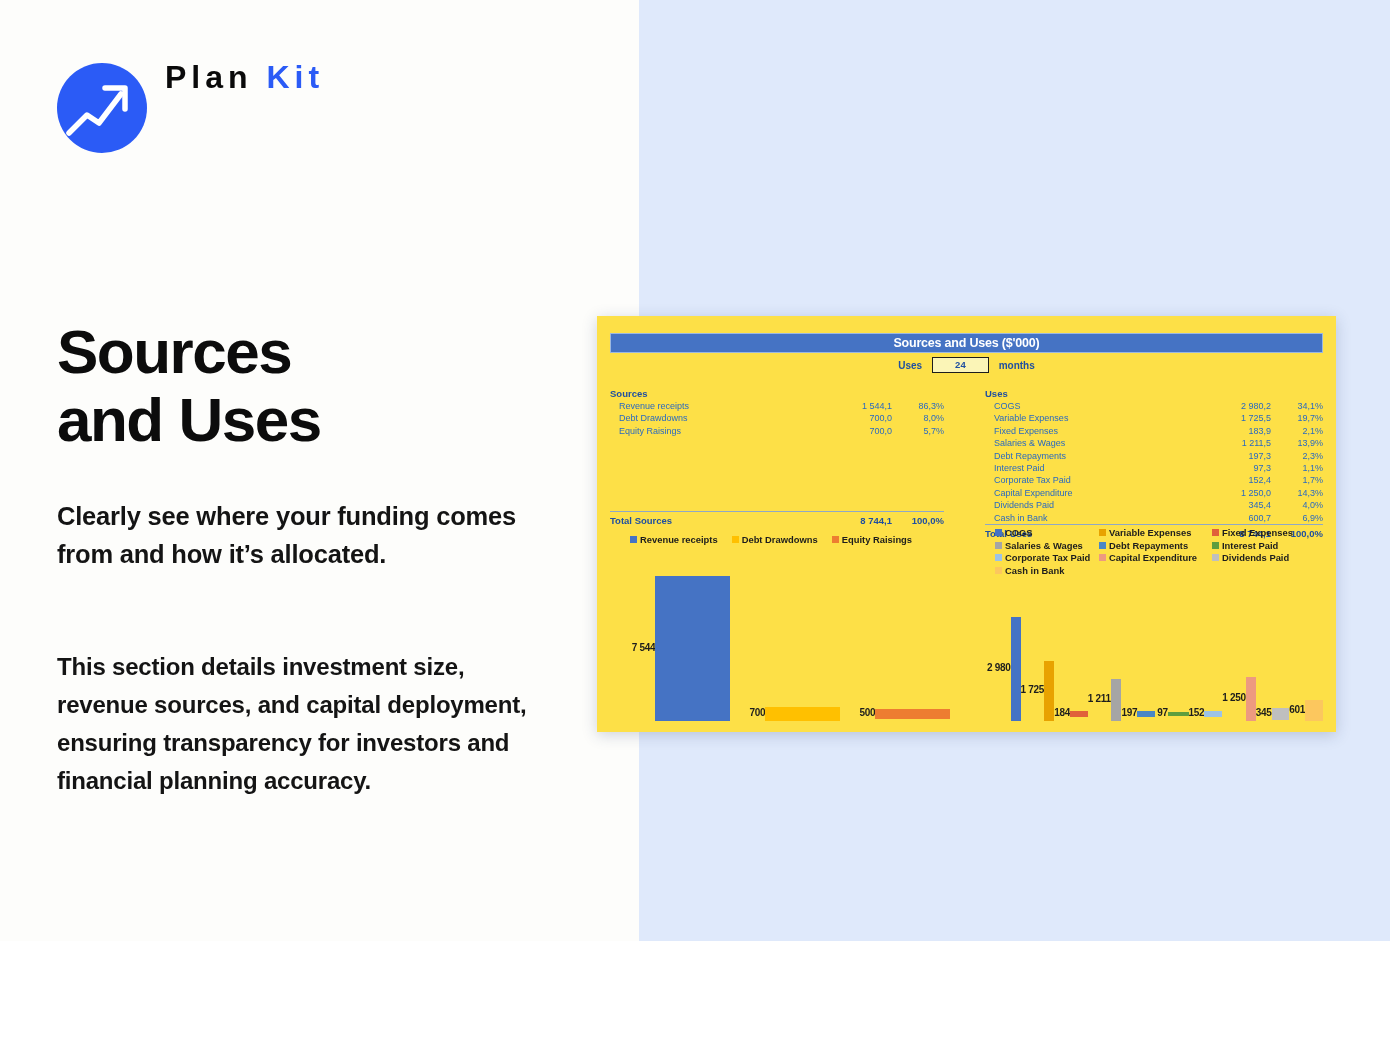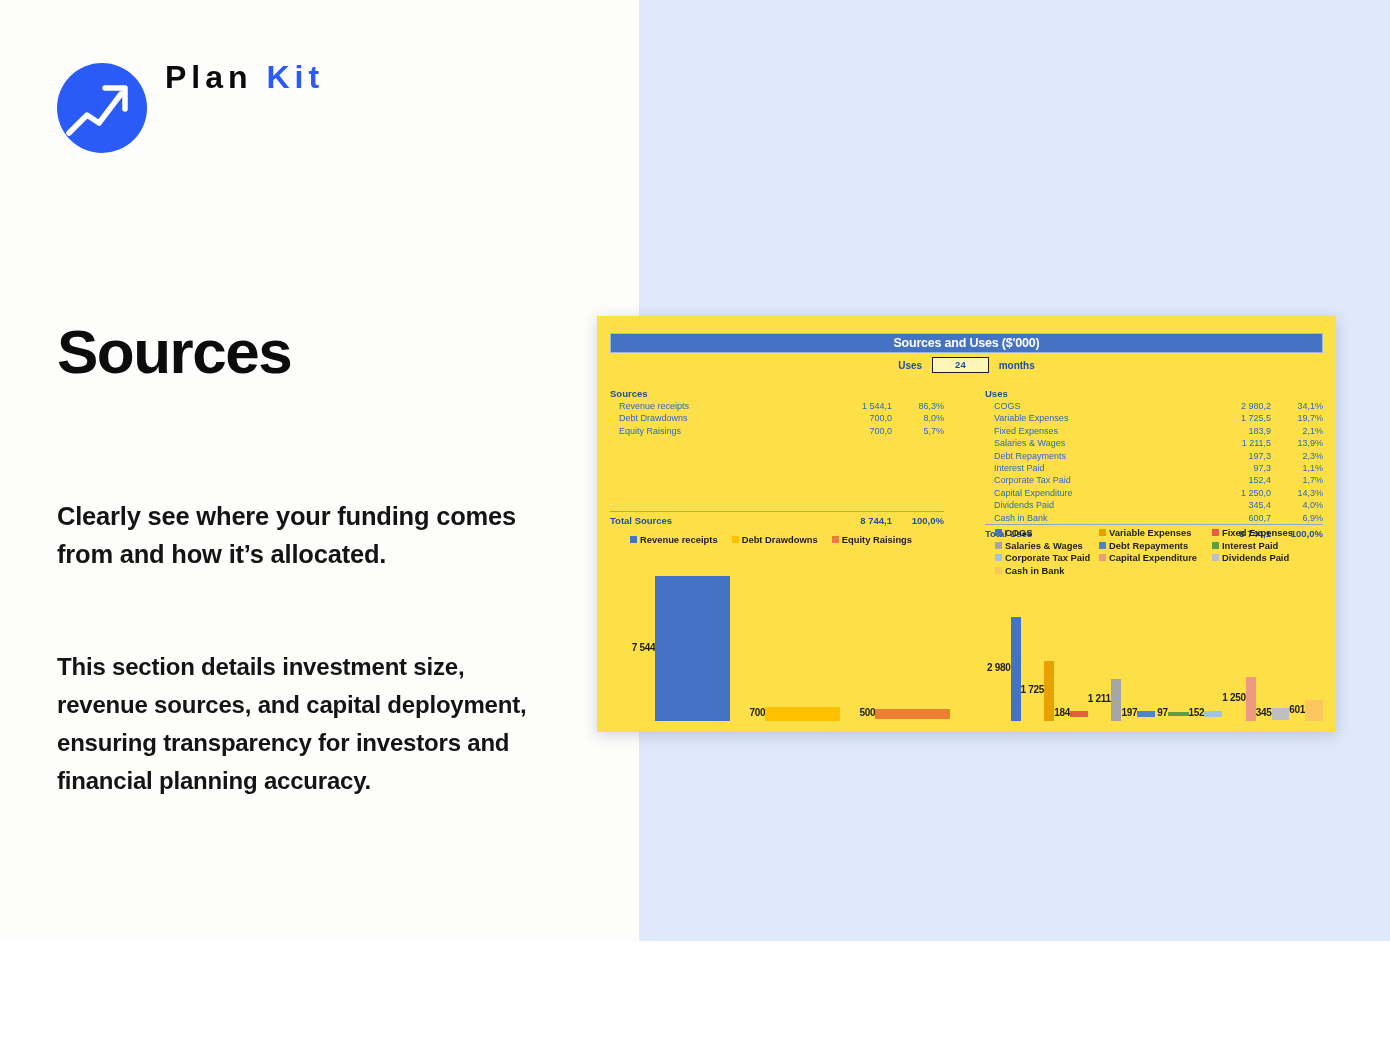--- a/index.html
+++ b/index.html
@@ -98,20 +98,21 @@
   <div id="logo-text">
     <div id="logo-line2">
       <span>Plan</span>
       <span id="logo-kit">Kit</span>
     </div>
   </div>
 </div>
 
 <div id="page-title">
     <div>Sources</div>
+    <div>and Uses</div>
   </div>
 <div id="para-1">Clearly see where your funding comes from and how it’s allocated.</div>
 <div id="para-2">This section details investment size, revenue sources, and capital deployment, ensuring transparency for investors and financial planning accuracy.</div>
 
 <div id="ss-card">
 
   <div id="ss-title">Sources and Uses ($'000)</div>
 
   <div id="period-row">
     <span>Uses</span>

